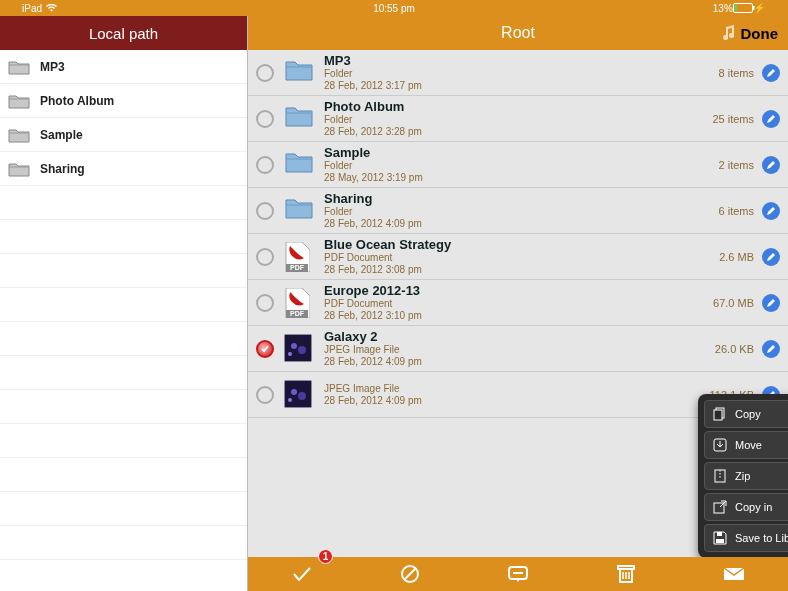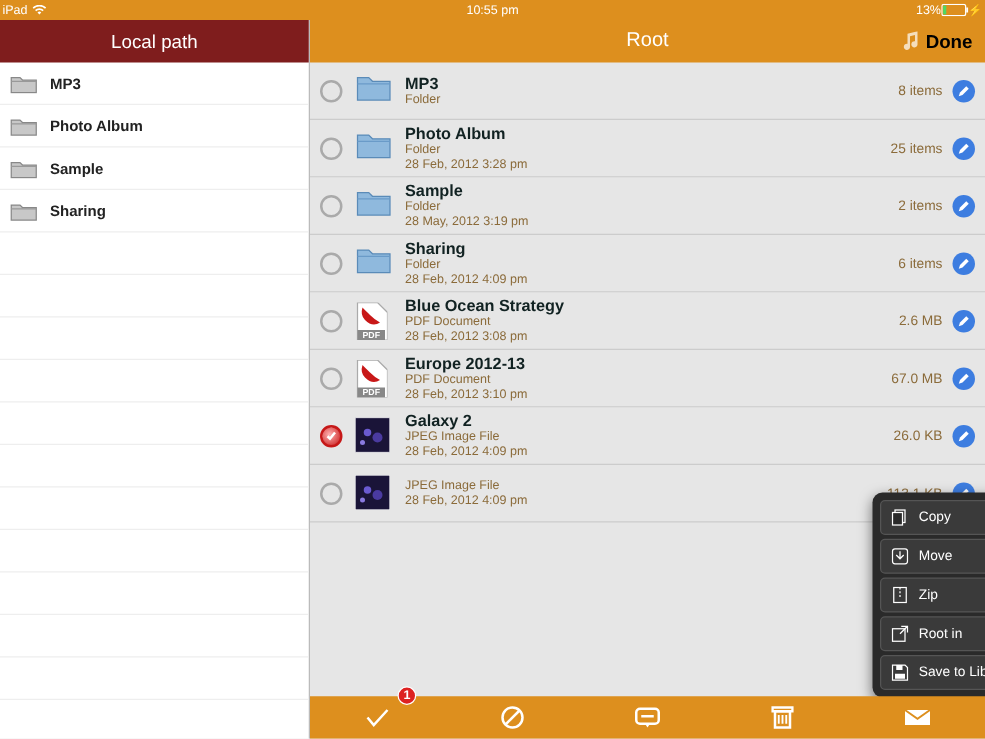--- a/index.html
+++ b/index.html
@@ -1,18 +1,18 @@
 <!DOCTYPE html>
 <html><head>
 <meta charset="utf-8">
 <style>
 * { margin: 0; padding: 0; box-sizing: border-box; font-family: -apple-system, Helvetica, Arial, sans-serif; }
 html, body { width: 788px; height: 591px; background: #f0f0f0; overflow: hidden; }
 
-.statusbar { height: 16px; background: #dd8f1e; color: #fff; font-size: 10px; display: flex; align-items: center; padding: 0 2px; position: relative; }
+.statusbar { height: 16px; background: #dd8f1e; color: #fff; font-size: 10px; display: flex; align-items: center; padding: 0 22px; position: relative; }
 .statusbar .sb-left { display: flex; align-items: center; gap: 4px; }
 .statusbar .sb-center { position: absolute; left: 50%; transform: translateX(-50%); }
 .statusbar .sb-right { margin-left: auto; display: flex; align-items: center; gap: 0; }
 
 .app { display: flex; height: 575px; }
 .sidebar { width: 248px; background: #fff; border-right: 1px solid #bbb; display: flex; flex-direction: column; }
 .sidebar-header { height: 34px; background: #7f1d1d; color: #fff; font-size: 15px; display: flex; align-items: center; justify-content: center; }
 .sidebar-list { flex: 1; overflow: hidden; }
 .sidebar-item { display: flex; align-items: center; height: 34px; padding: 0 8px; border-bottom: 1px solid #eee; font-size: 12px; font-weight: 600; color: #222; cursor: pointer; }
 .sidebar-item .folder-icon { width: 22px; height: 16px; margin-right: 10px; }
@@ -145,20 +145,21 @@
           <div class="selector"></div>
           <div class="file-icon">
             <svg width="30" height="24" viewBox="0 0 30 24">
               <path d="M2 4 L2 22 L28 22 L28 7 L14 7 L11 4 Z" fill="#8fb9dd" stroke="#5a8bb8"></path>
               <path d="M2 9 L28 9" stroke="#6a9bc8"></path>
             </svg>
           </div>
           <div class="info">
             <div class="name">MP3</div>
             <div class="sub">Folder</div>
+            <div class="sub">28 Feb, 2012 3:17 pm</div>
           </div>
           <div class="meta">8 items</div>
           <div class="edit-btn">
             <svg width="10" height="10" viewBox="0 0 10 10">
               <path d="M1 9 L2 6 L7 1 L9 3 L4 8 Z" fill="#fff"></path>
             </svg>
           </div>
         </div>
         <div class="row">
           <div class="selector"></div>
@@ -343,21 +344,21 @@
           </span>
           <span>Zip</span>
         </div>
         <div class="pop-item">
           <span class="pi-icon">
             <svg width="14" height="14" viewBox="0 0 14 14">
               <rect x="1" y="3" width="10" height="10" fill="none" stroke="#fff"></rect>
               <path d="M8 1 H13 V6 M13 1 L7 7" fill="none" stroke="#fff"></path>
             </svg>
           </span>
-          <span>Root in</span>
+          <span>Copy in</span>
         </div>
         <div class="pop-item">
           <span class="pi-icon">
             <svg width="14" height="14" viewBox="0 0 14 14">
               <path d="M1 1 H11 L13 3 V13 H1 Z" fill="none" stroke="#fff"></path>
               <rect x="3" y="8" width="8" height="4" fill="#fff"></rect>
               <rect x="4" y="1" width="5" height="4" fill="#fff"></rect>
             </svg>
           </span>
           <span>Save to Library</span>

